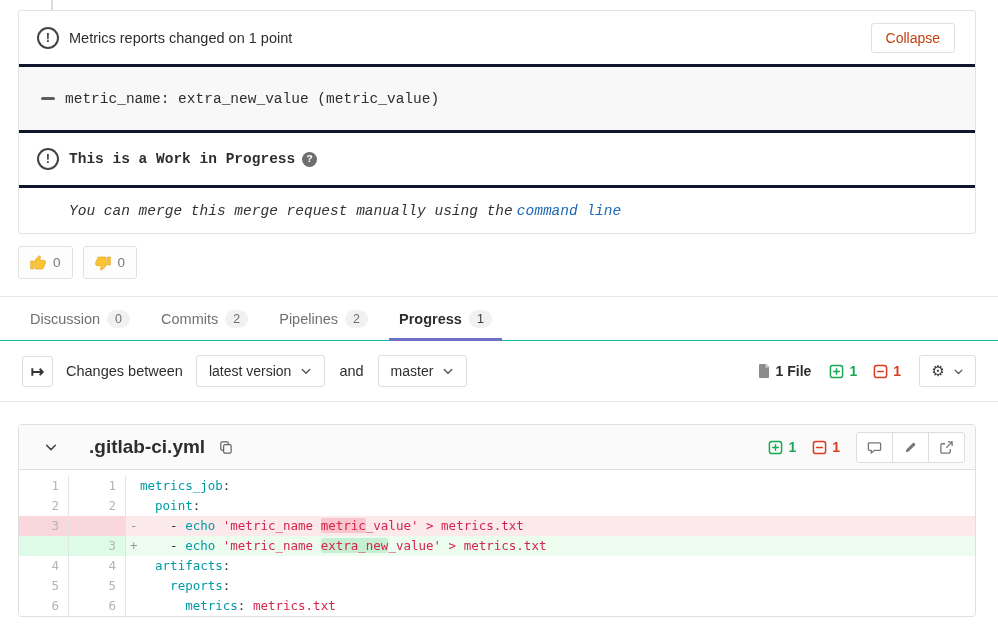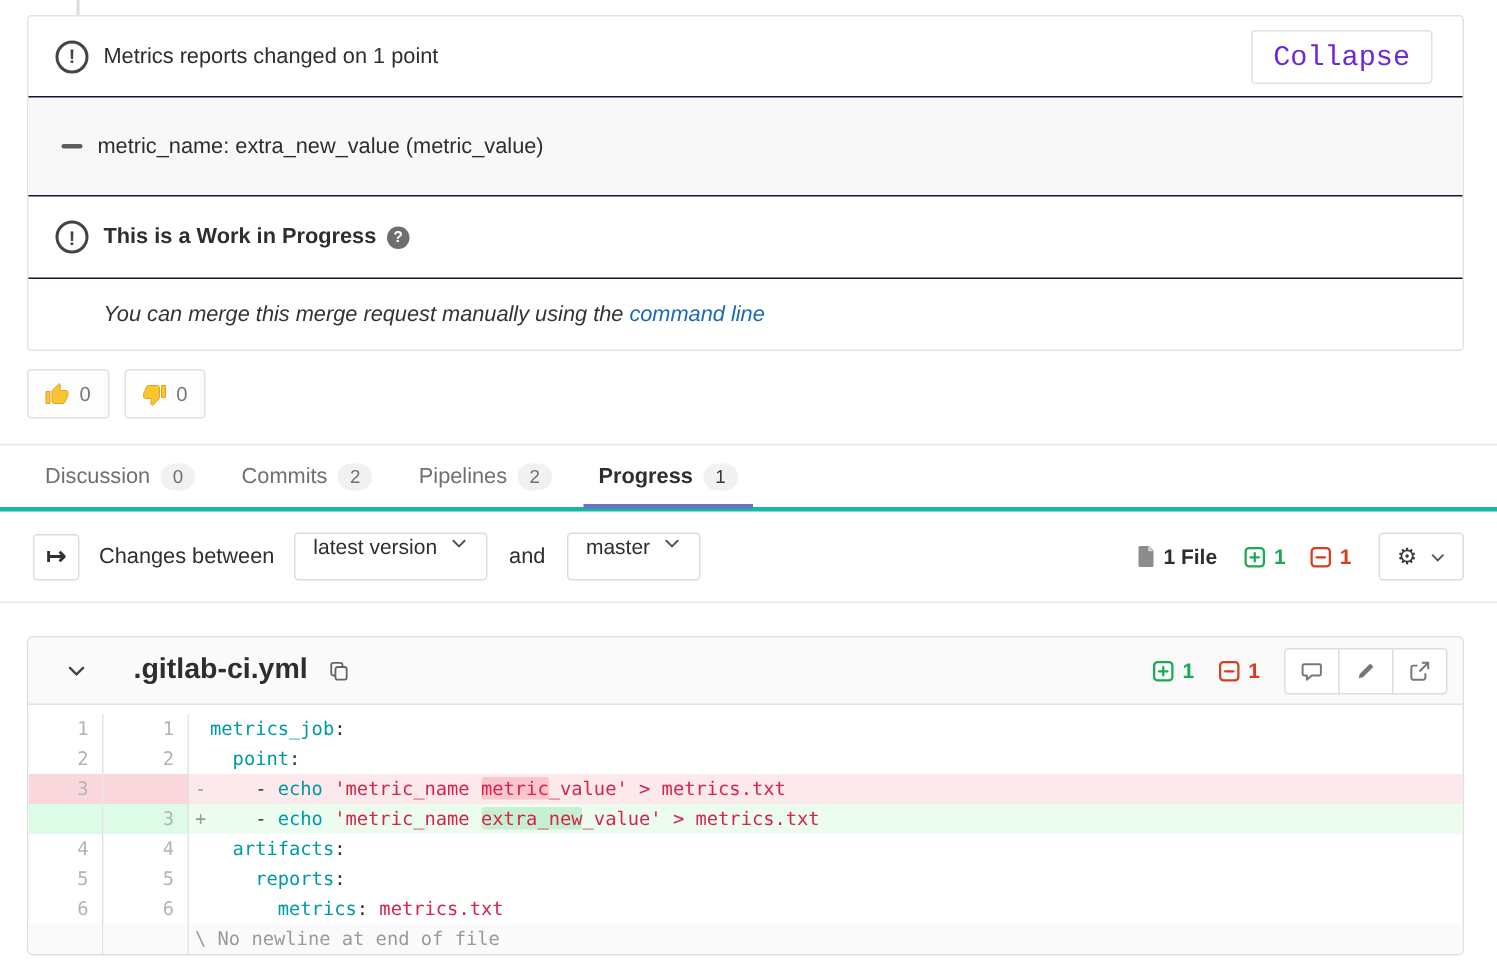--- a/index.html
+++ b/index.html
@@ -6,21 +6,21 @@
   html,body { background:#fff; }
   body {
     width:998px; height:643px; overflow:hidden; position:relative;
     font-family:"Liberation Sans", sans-serif; color:#2e2e2e; font-size:14.5px;
   }
   .connector { position:absolute; left:51px; top:0; width:2px; height:10px; background:#dcdcdc; }
 
   
   .mr-card { margin:10px 22px 0 18px; border:1px solid #e3e3e3; border-radius:3px; background:#fff; }
   .w-row { display:flex; align-items:center; padding:0 20px 0 18px; }
-  .w-row + .w-row { border-top:1px solid #0f172a; }
+  .w-row + .w-row { border-top:3px solid #0f172a;font-family:Liberation Mono, monospace; }
   .row-metrics { height:53px; }
   .row-detail  { height:66px; background:#f8f8f8; padding-left:22px; }
   .row-wip     { height:55px; }
   .row-note    { height:48px; padding-left:50px; }
 
   .alert-ic {
     width:22px; height:22px; border:2px solid #444; border-radius:50%;
     display:flex; align-items:center; justify-content:center;
     font-weight:bold; font-size:13px; color:#444; flex:0 0 auto;
   }
@@ -28,37 +28,37 @@
   .help-ic {
     width:15px; height:15px; background:#6e6e6e; border-radius:50%; margin-left:7px;
     display:inline-flex; align-items:center; justify-content:center;
     color:#fff; font-size:10.5px; font-weight:bold;
   }
   .w-label { margin-left:10px; }
   .bold { font-weight:bold; }
   .spacer { flex:1; }
   .btn-collapse {
     background:#fff; border:1px solid #e0e0e0; border-radius:3px;
-    padding:6px 14px; font-size:19px; color:#6d28d9; cursor:pointer;
-    font-family:Liberation Mono, monospace;
+    padding:6px 14px; font-size:14px; color:#c2410c; cursor:pointer;
+    font-family:Liberation Sans, sans-serif;
   }
   .note-text { font-style:italic; color:#333; }
   .note-text a { color:var(--link-blue); text-decoration:none; margin-left:4px;text-align:right; }
 
   
   .awards { display:flex; gap:10px; margin:12px 0 0 18px; }
   .award-btn {
     display:inline-flex; align-items:center; gap:7px; height:33px; padding:0 11px;
     background:#fdfdfd; border:1px solid #e1e1e1; border-radius:3px; cursor:pointer;
   }
   .award-count { color:#787878; font-size:13.5px; }
 
   
   .tabs-wrap { margin-top:17px; border-top:1px solid #e8e8e8; }
-  .tabs { display:flex; height:44px; align-items:stretch; padding-left:20px; border-bottom:3px solid #14b8a6; }
+  .tabs { display:flex; height:44px; align-items:stretch; padding-left:20px; border-bottom:1px solid #14b8a6; }
   .tab {
     display:flex; align-items:center; gap:7px; padding:0 10px; margin-right:11px;
     color:#707070; font-size:14.5px; position:relative; cursor:pointer; text-decoration:none;
   }
   .tab .badge {
     background:#f1f1f1; color:#707070; border-radius:10px; padding:2px 8px; font-size:12.5px;
   }
   .tab.active { color:#2e2e2e; font-weight:bold; }
   .tab.active .badge { color:#3a3a3a; font-weight:normal; }
   .tab.active::after {
@@ -72,21 +72,21 @@
     border-bottom:1px solid #e8e8e8;
   }
   .btn-sq {
     width:31px; height:31px; background:#fff; border:1px solid #ddd; border-radius:3px;
     display:flex; align-items:center; justify-content:center; cursor:pointer;
     font-size:16px; font-weight:bold; color:#333;
   }
   .cb-label { margin:0 13px; }
   .dd-btn {
     height:32px; background:#fff; border:1px solid #ddd; border-radius:3px;
-    display:inline-flex; gap:9px; padding:0 12px;
+    display:inline-flex; align-items:center; gap:9px; padding:0 12px;
     font-size:14px; color:#2e2e2e; cursor:pointer; font-family:"Liberation Sans", sans-serif;
   }
   .and-label { margin:0 14px; }
   .bar-right { margin-left:auto; display:flex; align-items:center; }
   .stat { display:inline-flex; align-items:center; gap:5px; font-weight:bold; font-size:14px; }
   .stat.add { color:var(--accent-green); margin-left:18px; }
   .stat.del { color:var(--accent-red); margin-left:16px; }
   .gear-btn {
     margin-left:18px; height:32px; width:57px; background:#fff; border:1px solid #ddd;
     border-radius:3px; display:flex; align-items:center; justify-content:center; gap:8px;
@@ -327,19 +327,14 @@
       <div class="dl ctx">
         <div class="ln lo">5</div>
         <div class="ln ln2">5</div>
         <div class="lc"><span class="mk"> </span><span class="pl">    </span><span class="k">reports</span><span class="pl">:</span></div>
       </div>
       <div class="dl ctx">
         <div class="ln lo">6</div>
         <div class="ln ln2">6</div>
         <div class="lc"><span class="mk"> </span><span class="pl">      </span><span class="k">metrics</span><span class="pl">:</span><span class="pl"> </span><span class="s">metrics.txt</span></div>
       </div>
-      <div class="dl eof">
-        <div class="ln lo"></div>
-        <div class="ln ln2"></div>
-        <div class="lc"><span class="mut">\ No newline at end of file</span></div>
-      </div>
     </div>
 </div>
 
 </body></html>

